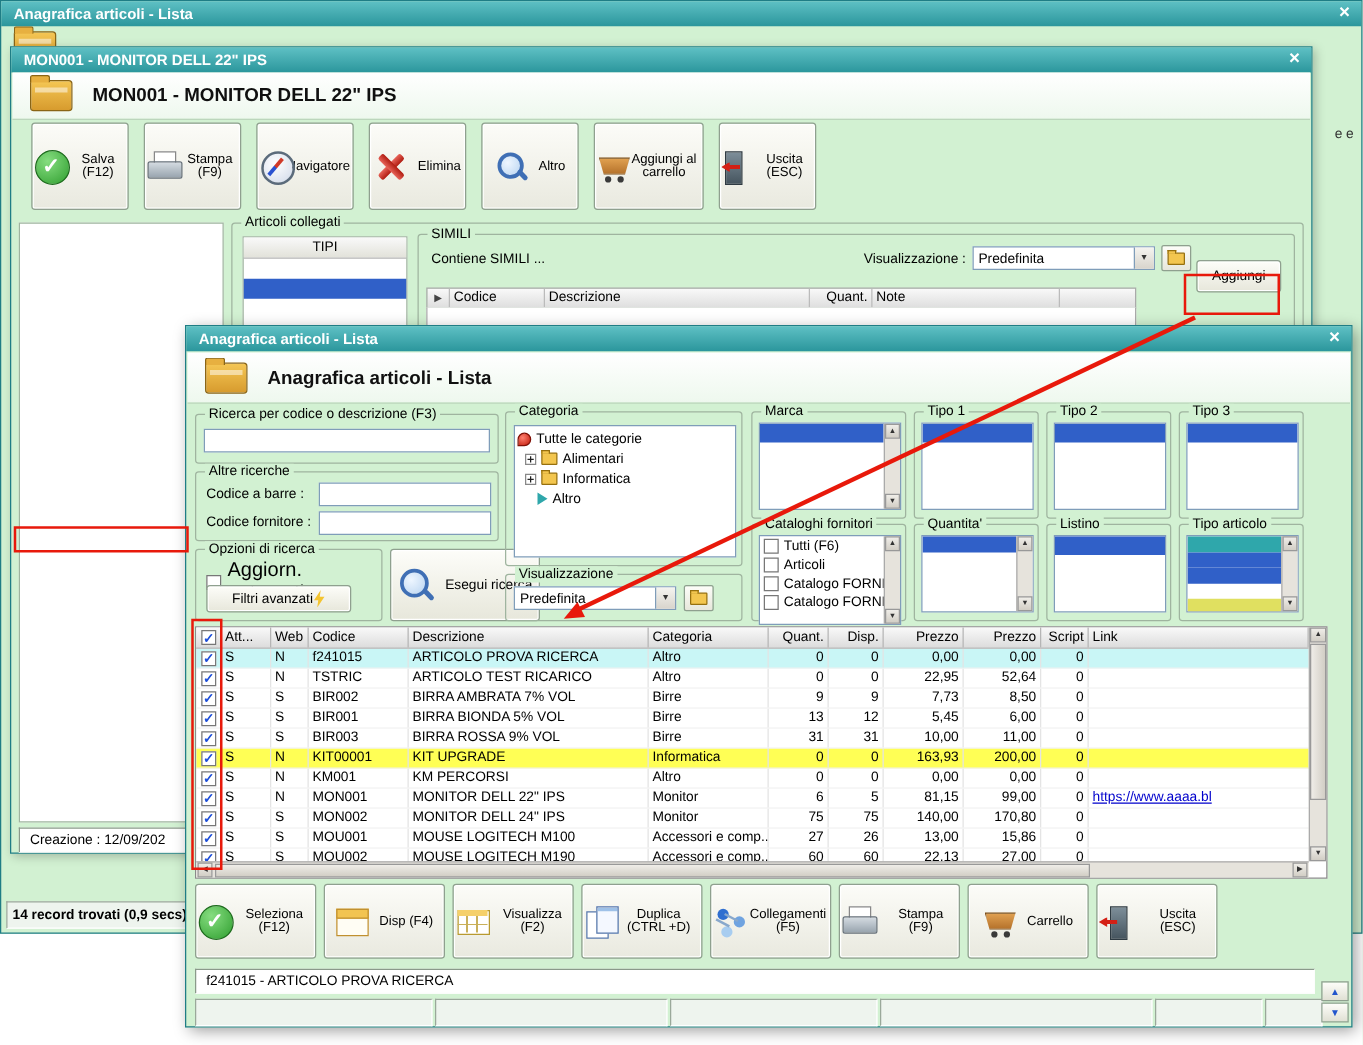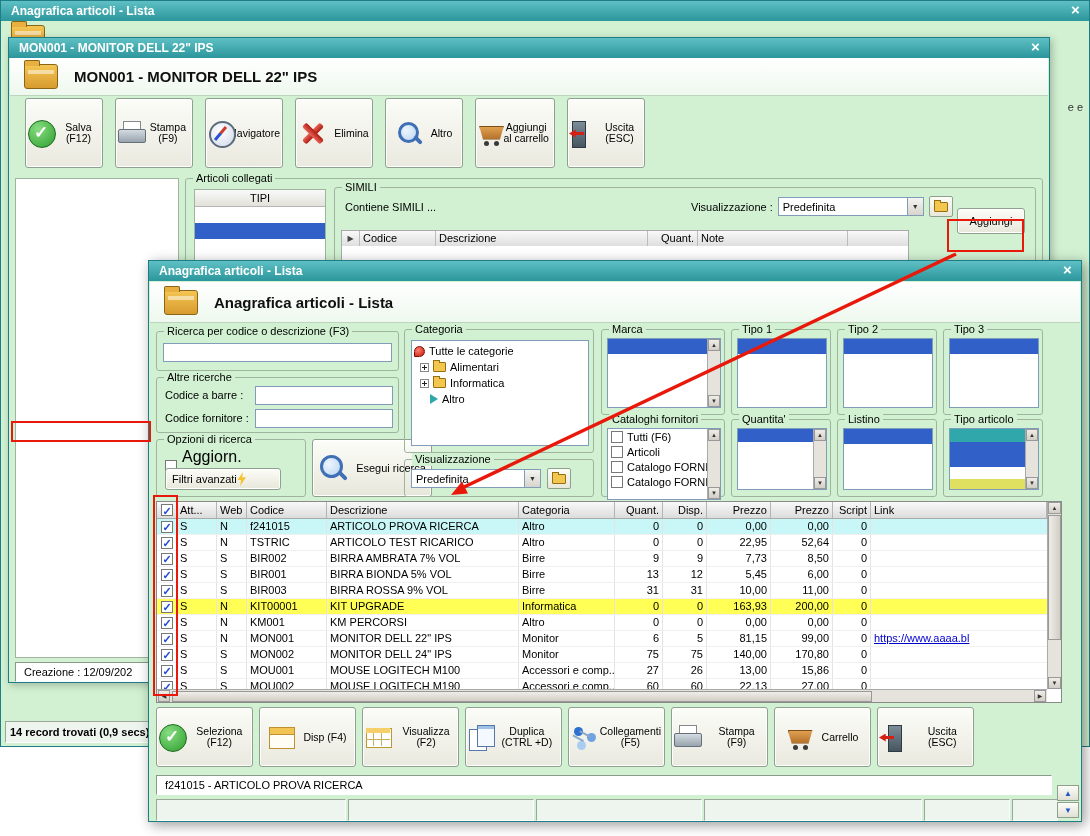--- a/index.html
+++ b/index.html
@@ -41,21 +41,21 @@
   .btn{background:linear-gradient(#fdfdf9,#e7e7db);border:1px solid #8fa08f;border-radius:3px;box-shadow:inset 0 0 0 1px #fff;
     font-size:11px;display:flex;align-items:center;justify-content:center;font-family:"Liberation Sans",sans-serif}
   .fbtn{width:24px;height:21px;background:linear-gradient(#fdfdf9,#e7e7db);border:1px solid #8fa08f;border-radius:2px;display:flex;align-items:center;justify-content:center}
 
   
   .tbar{position:absolute;display:flex}
   .tbtn{display:flex;flex-direction:row;align-items:center;justify-content:center;gap:5px;
     background:linear-gradient(#fcfcf8,#e9e9df);border:1px solid #8fa08f;border-radius:3px;box-shadow:inset 0 0 0 1px #fff;cursor:default}
   .detail-tbar{left:16px;top:60px;gap:12px}
   .detail-tbar .tbtn{width:78px;height:70px}
-  .detail-tbar .tbtn.wide{width:80px}
+  .detail-tbar .tbtn.wide{width:88px}
   .tbar2{left:7px;top:446px;gap:6px}
   .tbar2 .tbtn{width:97px;height:60px}
   .tblabel{font-size:10.5px;line-height:11px;text-align:center;padding:0 2px}
   .tbico{width:30px;height:27px;position:relative;display:block}
 
   
   .ic-check .tbico::before{content:"";position:absolute;left:2px;top:0;width:26px;height:26px;border-radius:50%;
     background:radial-gradient(circle at 35% 30%,#86dd80,#2f9e2f);border:1px solid #1d6b1d}
   .ic-check .tbico::after{content:"✓";position:absolute;left:2px;top:0;width:26px;height:26px;color:#fff;font-size:17px;font-weight:bold;text-align:center;line-height:26px}
   .ic-printer .tbico::before{content:"";position:absolute;left:7px;top:1px;width:16px;height:10px;background:#fff;border:1px solid #888}
@@ -118,21 +118,21 @@
   .btn-aggiungi{position:absolute;left:622px;top:20px;width:68px;height:26px}
   .sunken{position:absolute;background:#fff;border:1px solid;border-color:#8a9a8a #fdfdfd #fdfdfd #8a9a8a;font-size:11px;line-height:18px;padding:0 8px;white-space:nowrap;overflow:hidden}
   .creation{left:6px;top:624px;width:1030px;height:20px}
 
   
   .grp-ric{left:7px;top:70px;width:243px;height:40px}
   .grp-altre{left:7px;top:116px;width:243px;height:56px}
   .flabel{position:absolute;font-size:11px}
   .grp-opz{left:7px;top:178px;width:150px;height:58px}
   .cbrow{position:absolute;left:8px;top:8px;display:flex;align-items:center;gap:5px;font-size:16px}
-  .btn-filtri{position:absolute;left:8px;top:28px;width:116px;height:22px;justify-content:flex-start;padding:9px 6px}
+  .btn-filtri{position:absolute;left:8px;top:28px;width:116px;height:22px;justify-content:center;padding:9px 6px}
   .btn-esegui{position:absolute;left:163px;top:178px;width:120px;height:58px;gap:8px}
   .srchico{position:relative;width:30px;height:28px}
   .srchico::before{content:"";position:absolute;left:2px;top:1px;width:17px;height:17px;border-radius:50%;border:3px solid #3f6fb5;background:radial-gradient(circle at 35% 35%,#eef6ff,#b9d4f1)}
   .srchico::after{content:"";position:absolute;left:20px;top:20px;width:10px;height:4px;background:#3f6fb5;border-radius:2px;transform:rotate(45deg)}
   .grp-cat{left:255px;top:68px;width:190px;height:124px}
   .grp-vis{left:255px;top:198px;width:190px;height:38px}
   .grp-marca{left:452px;top:68px;width:124px;height:86px}
   .grp-catf{left:452px;top:158px;width:124px;height:78px}
   .grp-t1{left:582px;top:68px;width:100px;height:86px}
   .grp-t2{left:688px;top:68px;width:100px;height:86px}

